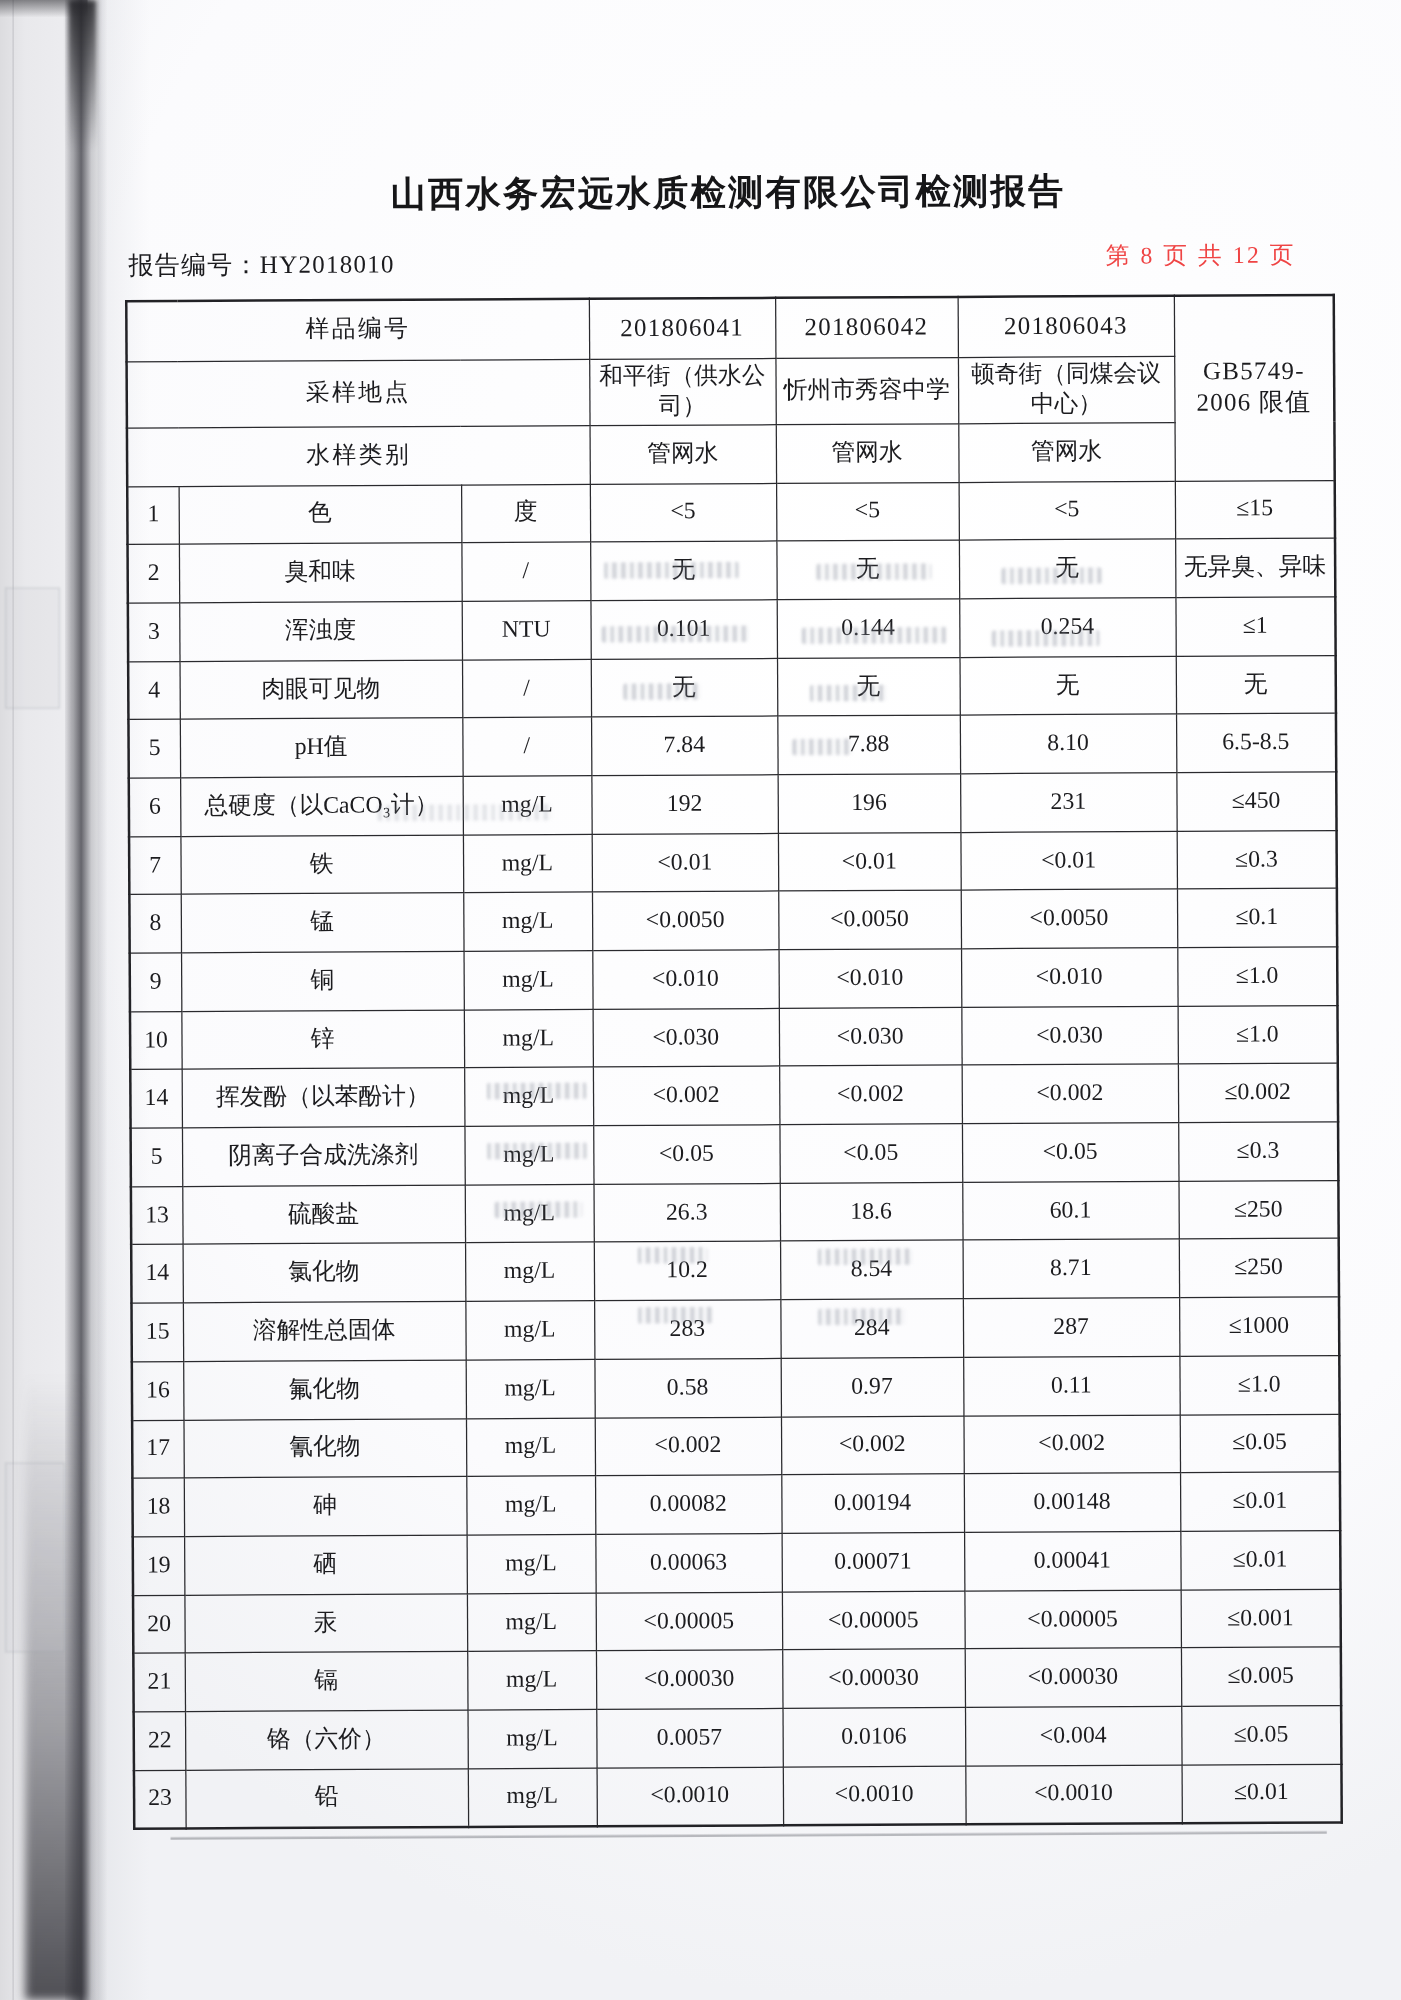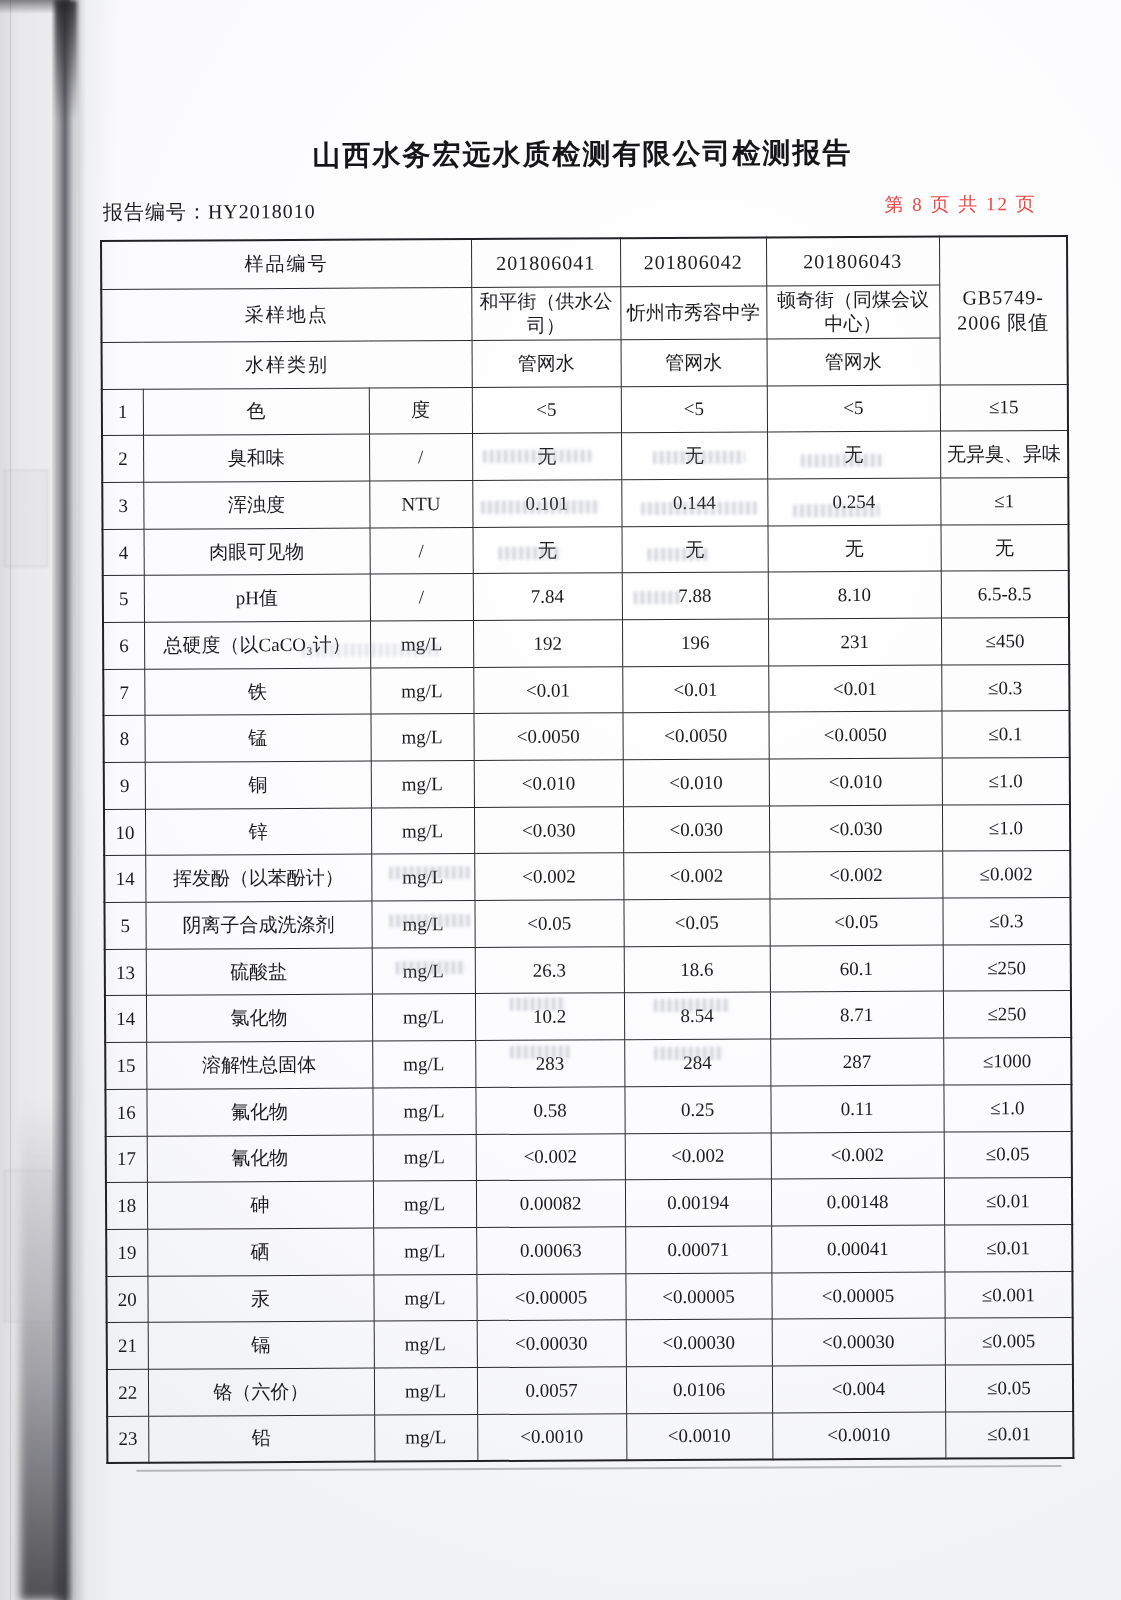--- a/index.html
+++ b/index.html
@@ -291,21 +291,21 @@
           <td>283</td>
           <td>284</td>
           <td>287</td>
           <td>≤1000</td>
         </tr>
         <tr>
           <td>16</td>
           <td class="name-cell">氟化物</td>
           <td>mg/L</td>
           <td>0.58</td>
-          <td>0.25</td>
+          <td>0.97</td>
           <td>0.11</td>
           <td>≤1.0</td>
         </tr>
         <tr>
           <td>17</td>
           <td class="name-cell">氰化物</td>
           <td>mg/L</td>
           <td>&lt;0.002</td>
           <td>&lt;0.002</td>
           <td>&lt;0.002</td>

